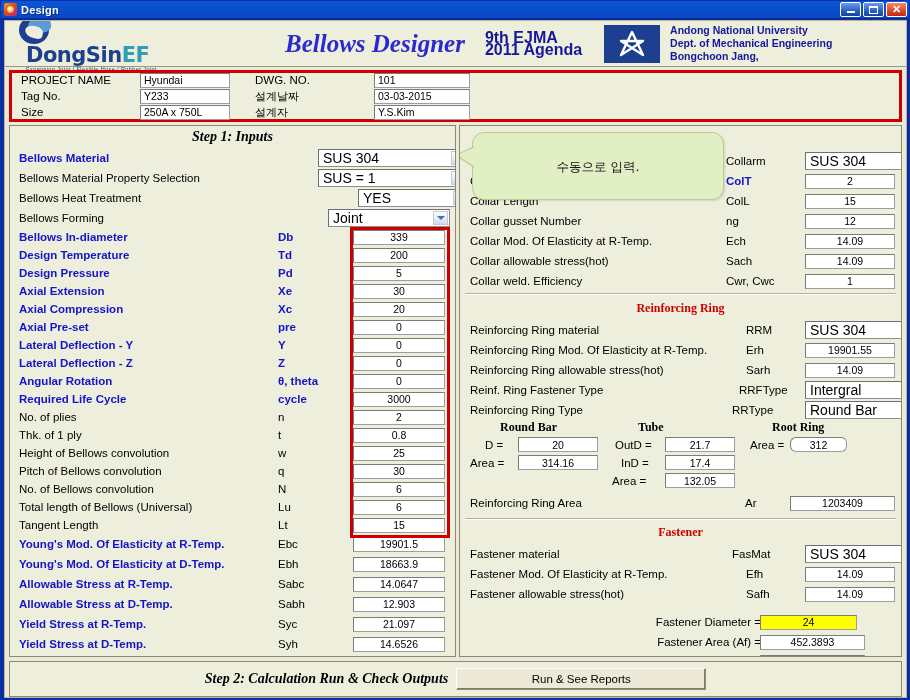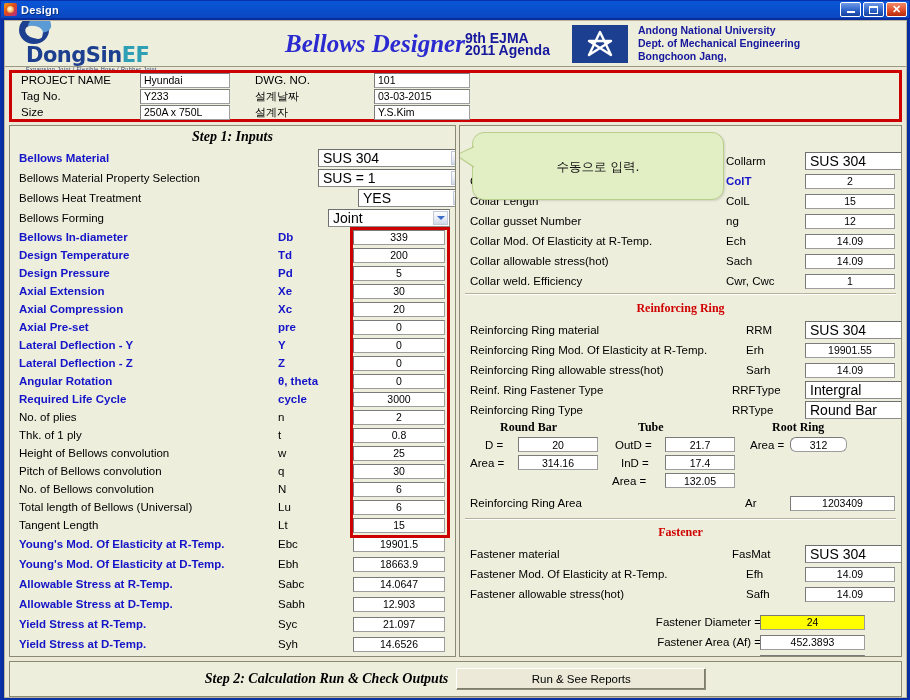--- a/index.html
+++ b/index.html
@@ -129,22 +129,23 @@
   .app-title {
     color: #2a2ad0;
     font-size: 25px;
     font-weight: bold;
     font-style: italic;
     font-family: "Liberation Serif", serif;
     margin-left: 26px;
     white-space: nowrap;
   }
   .ejma {
+    margin-left: 20px;
     color: #15179c;
-    font-size: 14px;
+    font-size: 16px;
     font-weight: bold;
     line-height: 12px;
     white-space: nowrap;
   }
   .uni-logo {
     margin-left: 22px;
     width: 56px; height: 38px;
     background: #1d3f8f;
     display:flex; align-items:center; justify-content:center;
     flex: 0 0 auto;
@@ -702,21 +703,21 @@
               <span class="sym" style="left:286px;">Erh</span>
               <span class="rnum">19901.55</span>
             </div>
             <div class="rrow">
               <span class="lbl">Reinforcing Ring allowable stress(hot)</span>
               <span class="sym" style="left:286px;">Sarh</span>
               <span class="rnum">14.09</span>
             </div>
             <div class="rrow">
               <span class="lbl">Reinf. Ring Fastener  Type</span>
-              <span class="sym" style="left:272px;">RRFType</span>
+              <span class="sym" style="left:279px;">RRFType</span>
               <span class="combo rcombo" style="top:1px;">
                 <span>Intergral</span>
               </span>
             </div>
             <div class="rrow">
               <span class="lbl">Reinforcing Ring  Type</span>
               <span class="sym" style="left:272px;">RRType</span>
               <span class="combo rcombo" style="top:1px;">
                 <span>Round Bar</span>
               </span>
@@ -768,21 +769,21 @@
             </div>
             <div class="rrow">
               <span class="lbl">Fastener allowable stress(hot)</span>
               <span class="sym" style="left:286px;">Safh</span>
               <span class="rnum">14.09</span>
             </div>
           </div>
         <div id="fas-extras" style="margin-top:8px;">
             <div class="rrow" style="height: 20px;">
               <span class="lbl" style="position:absolute; right:140px; text-align:right;">Fastener Diameter =</span>
-              <span class="rnum yellow" style="left:300px; width:105px;background:#ffff00;">24</span>
+              <span class="rnum yellow" style="left:300px; width:97px;background:#ffff00;">24</span>
             </div>
             <div class="rrow" style="height: 20px;">
               <span class="lbl" style="position:absolute; right:140px; text-align:right;">Fastener Area (Af) =</span>
               <span class="rnum" style="left:300px; width:105px;">452.3893</span>
             </div>
             <div class="rrow" style="height: 20px;">
               <span class="lbl" style="position:absolute; right:140px; text-align:right;">Fastener Effective Length (Lf) =</span>
               <span class="rnum yellow" style="left:300px; width:105px;background:#ffff00;">40</span>
             </div>
           </div>

